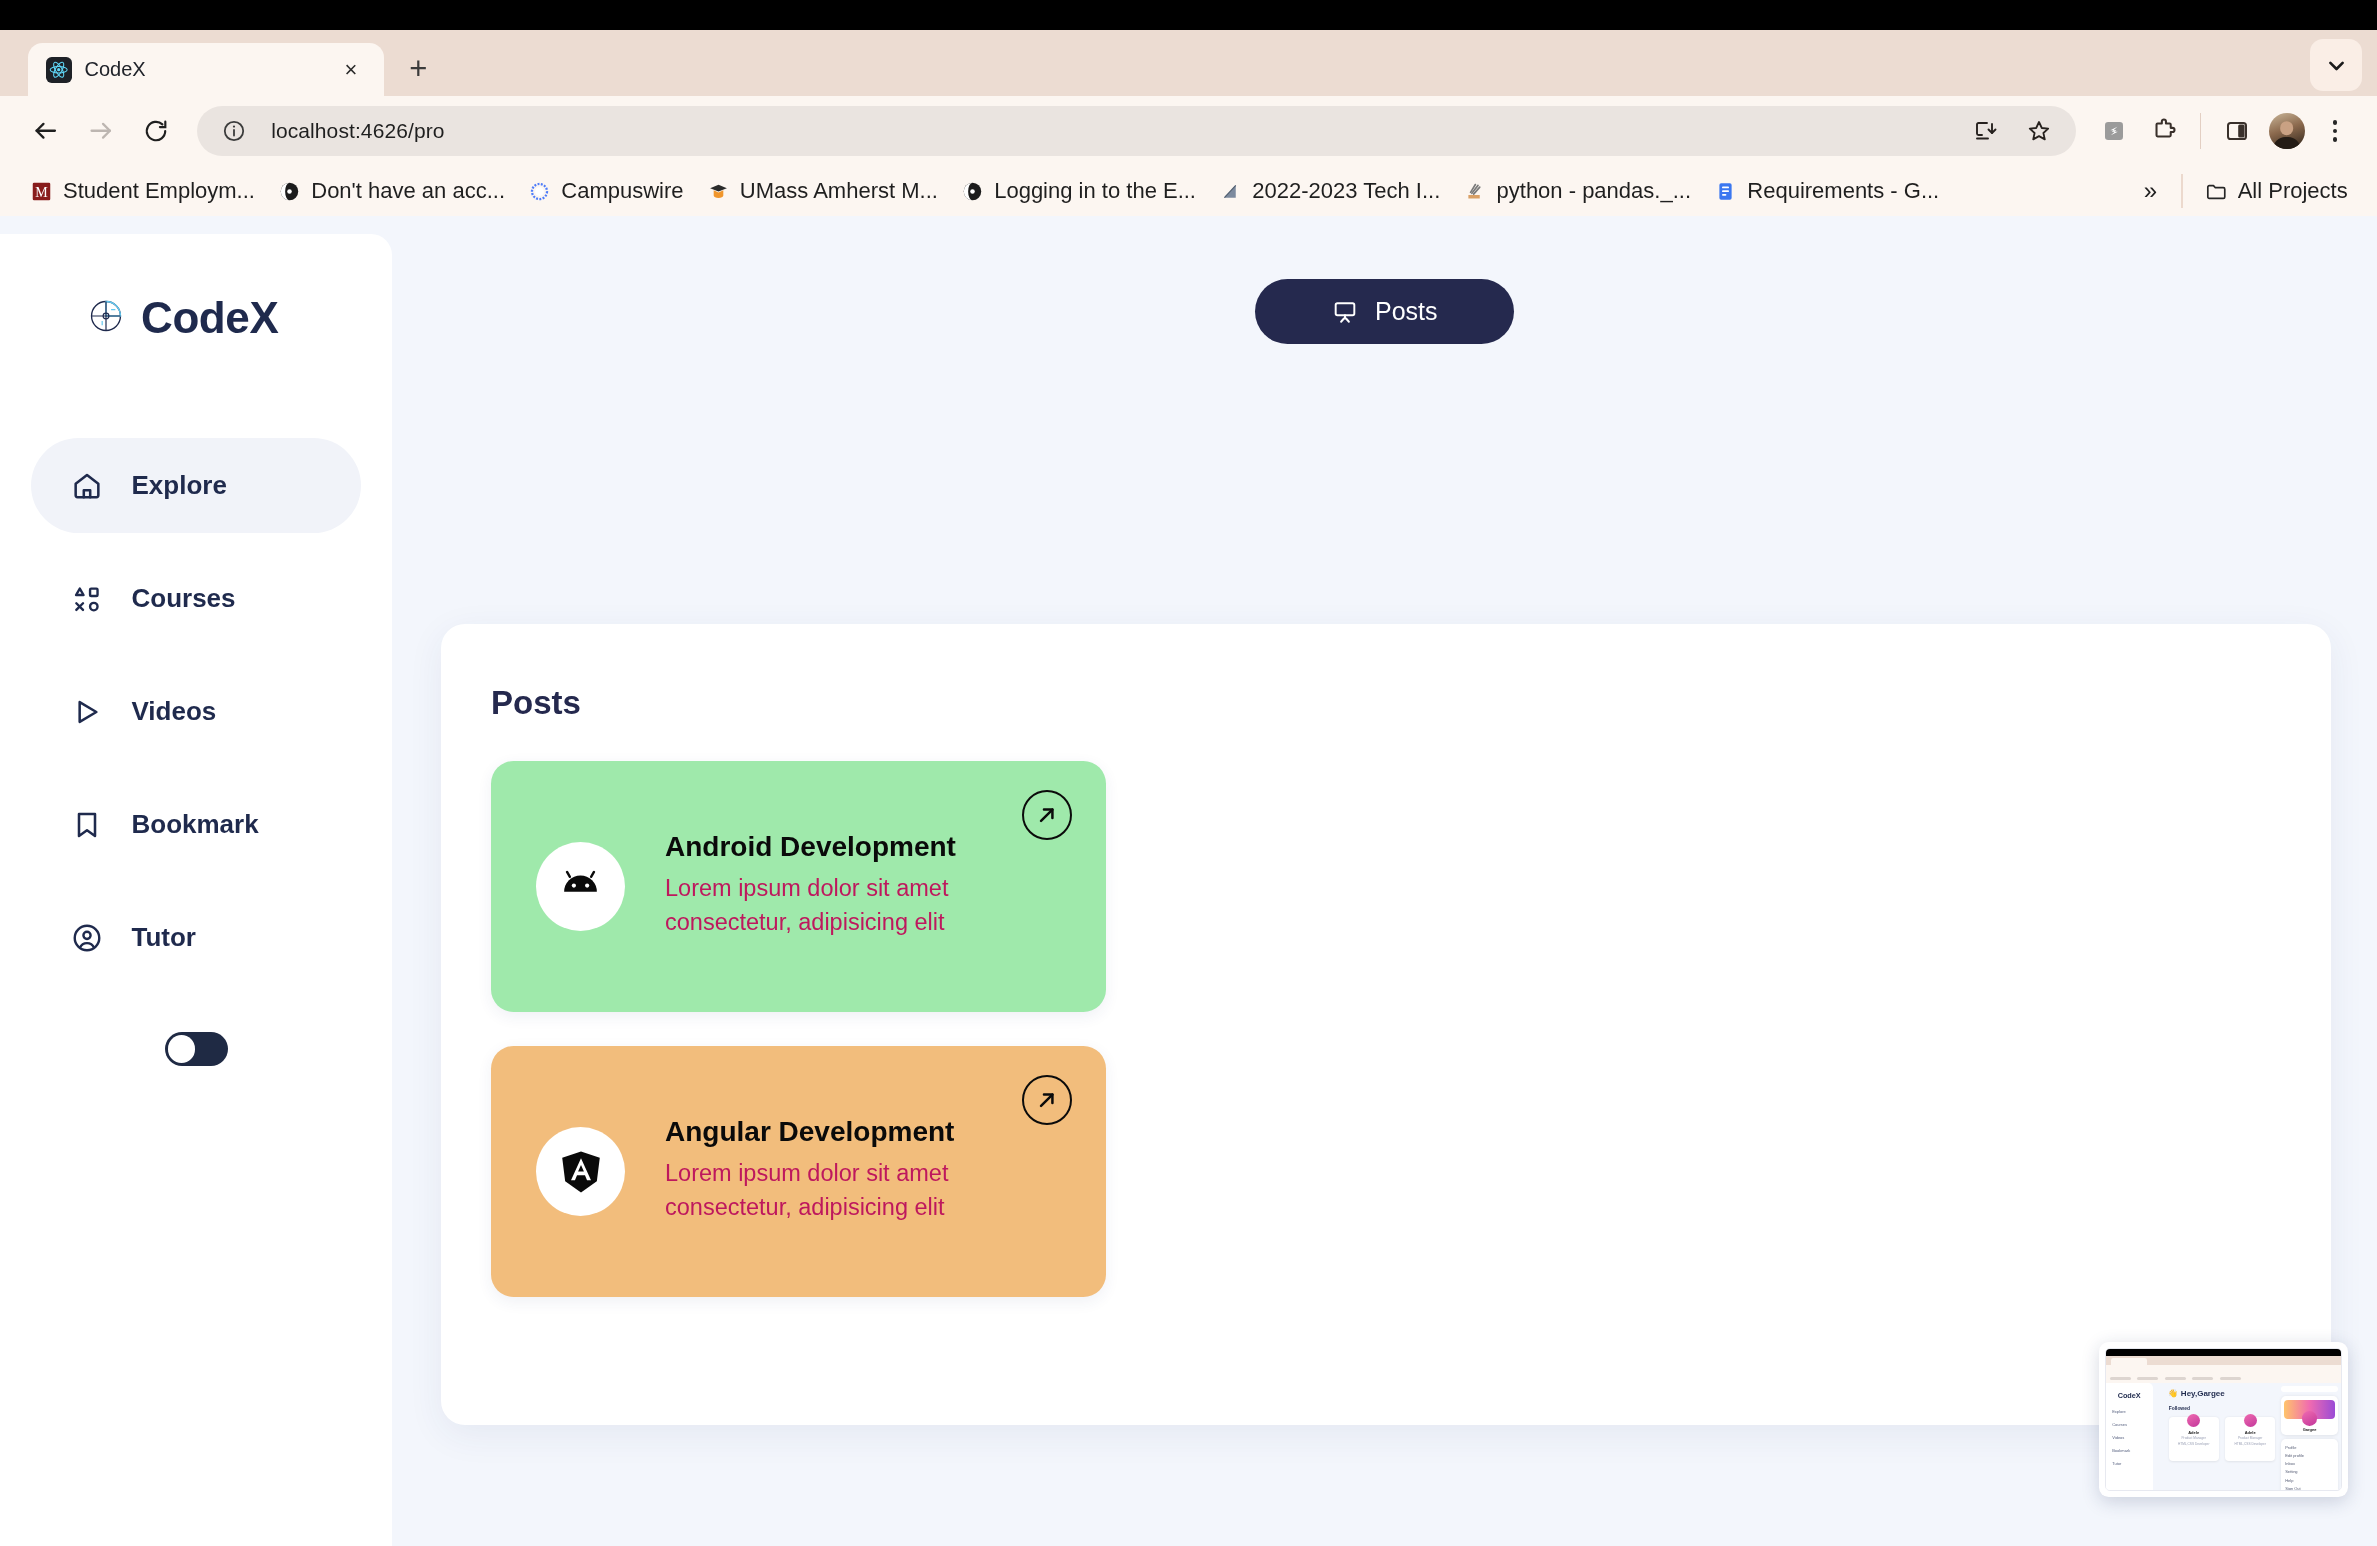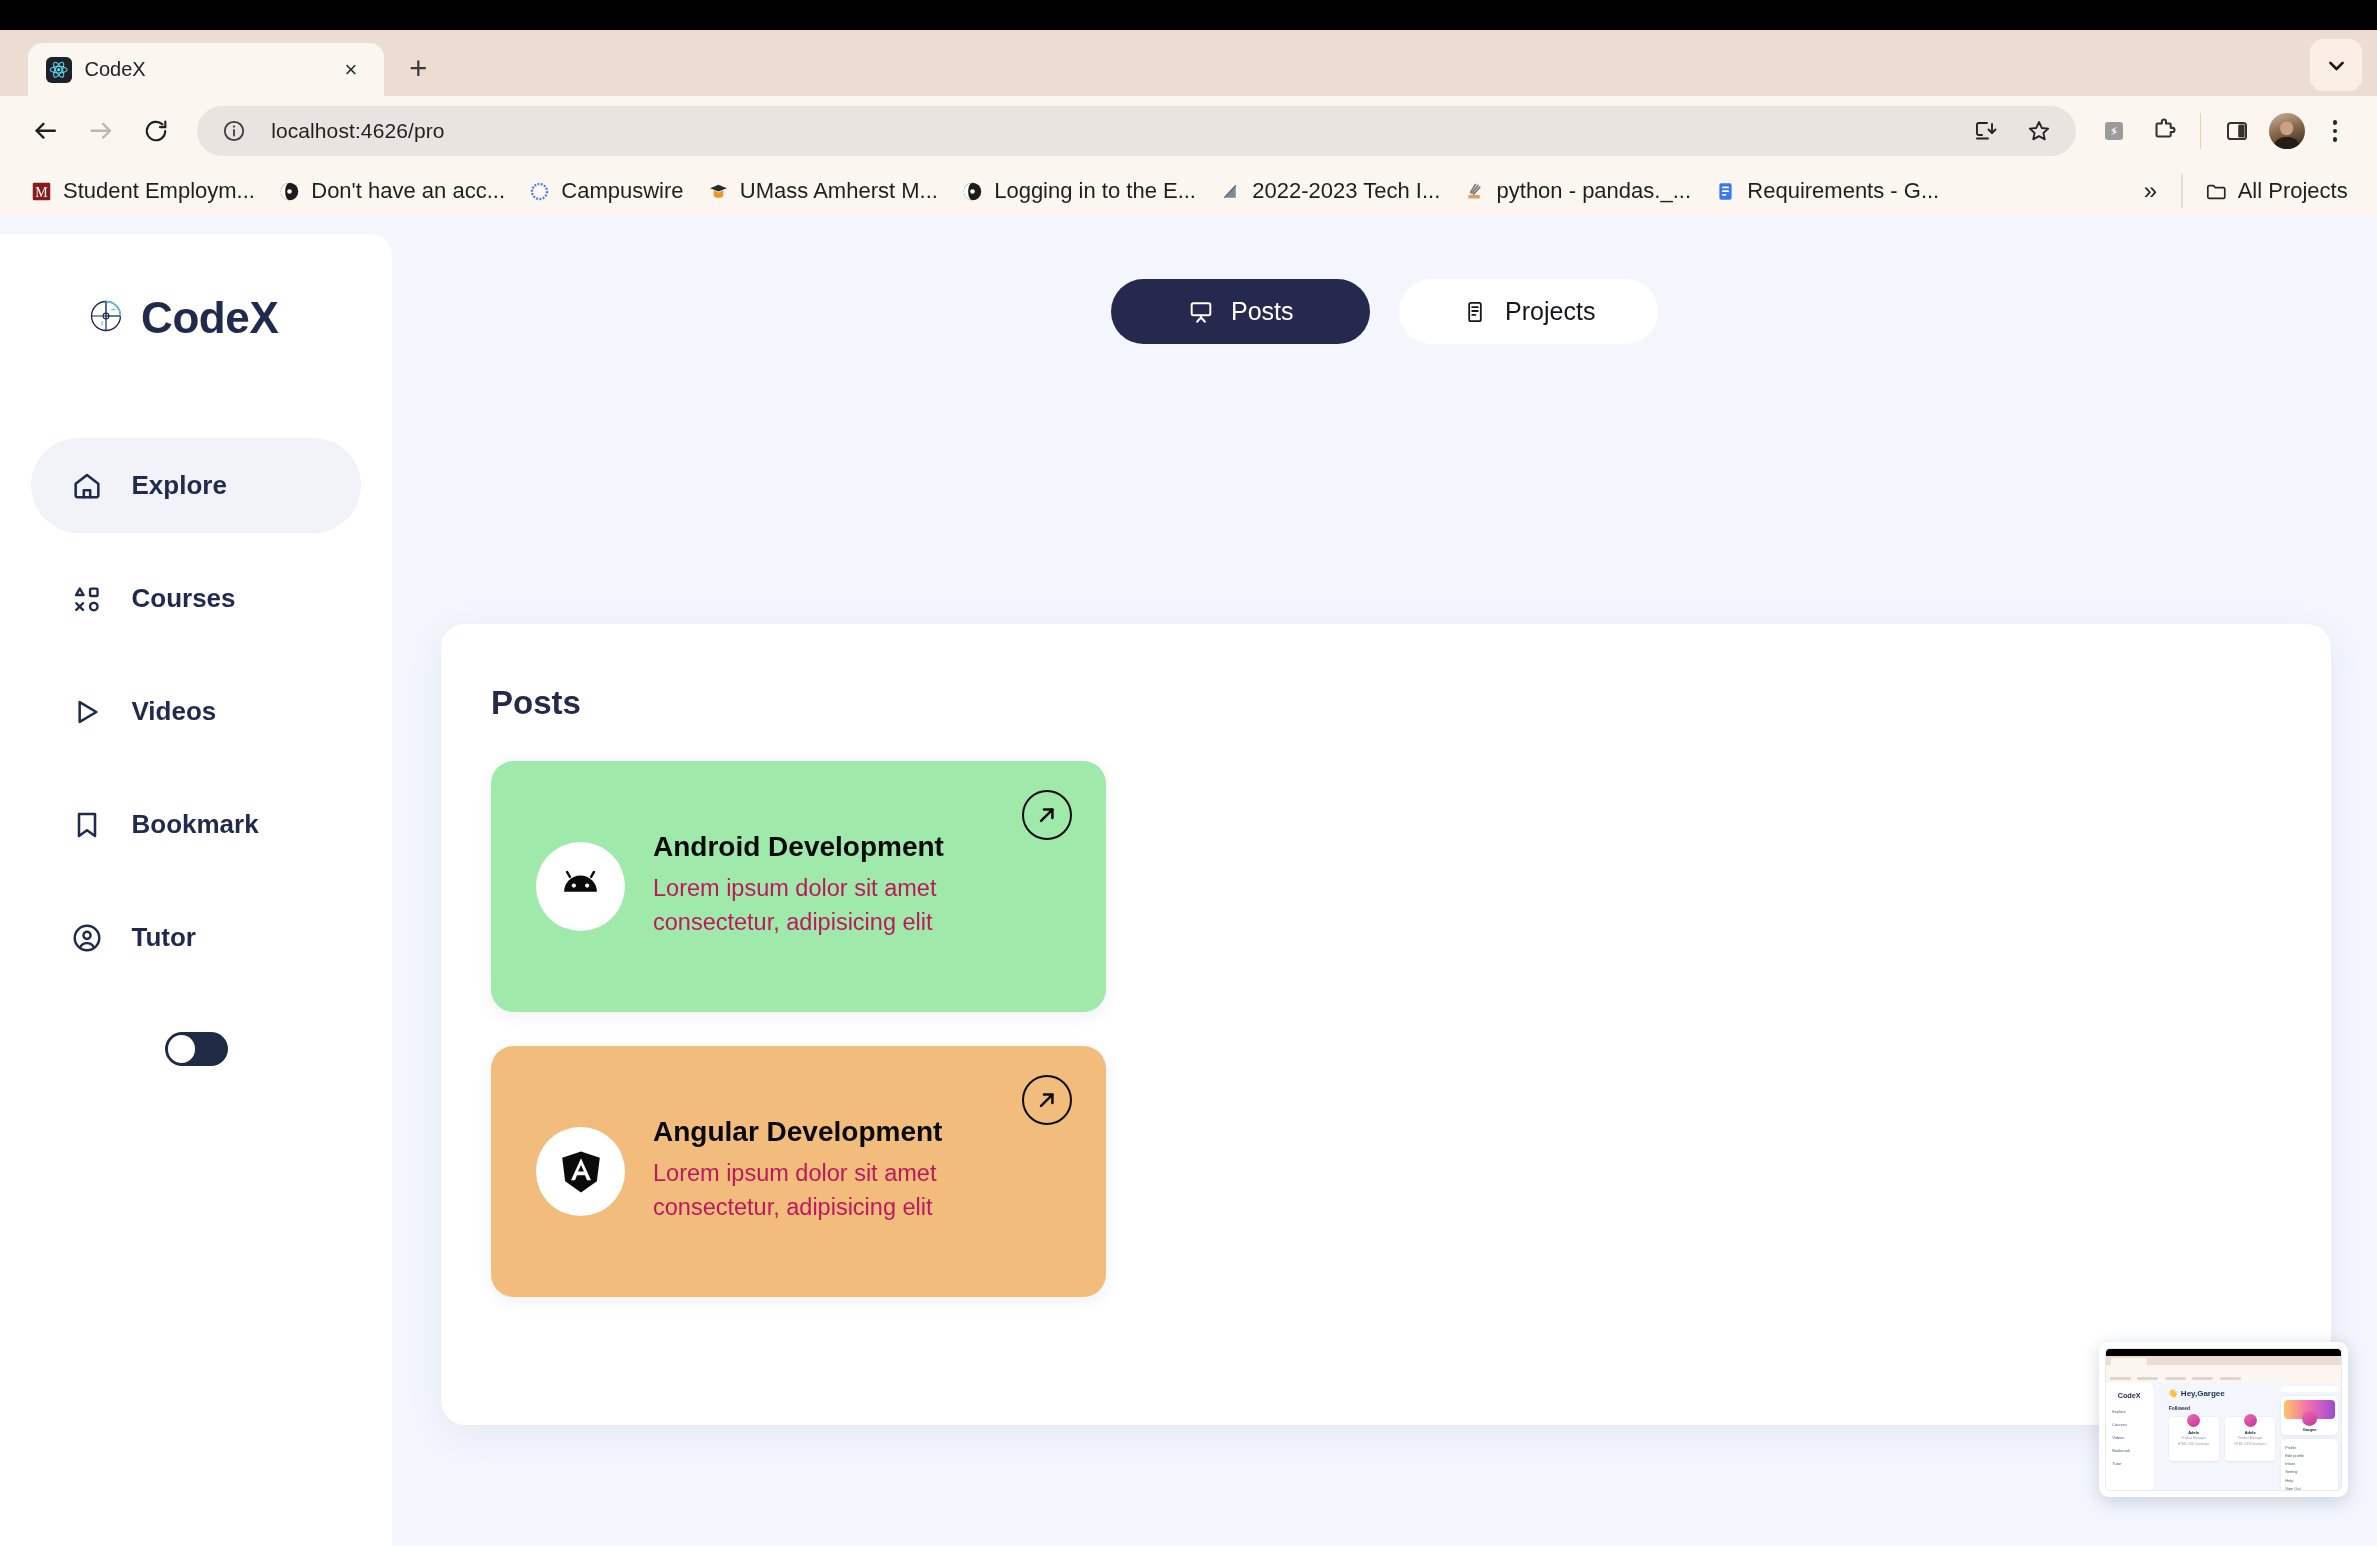--- a/index.html
+++ b/index.html
@@ -151,21 +151,21 @@
   .panel {
     position: absolute; left: 49px; right: 46px; top: 408px; height: 801px;
     background: #ffffff; border-radius: 24px;
     box-shadow: 0 9.7px 36px rgba(40,55,110,.07);
   }
   .panel-title { font-size: 33px; font-weight: 700; color: #25294e; padding: 60px 0 0 50px; }
 
   .cards { padding: 39px 0 0 50px; display: flex; flex-direction: column; gap: 34px; }
   .card {
     width: 615px; height: 251px; border-radius: 22.6px; position: relative;
-    display: flex; align-items: center; padding-left: 45px; gap: 28px;
+    display: flex; align-items: center; padding-left: 45px; gap: 40px;
     box-shadow: 0 4.9px 14.6px rgba(40,55,110,.07);
   }
   .card-logo {
     width: 89px; height: 89px; border-radius: 50%; background: #ffffff;
     display: flex; align-items: center; justify-content: center; flex: 0 0 auto;
   }
   .card-body { padding-bottom: 3.2px; }
   .card-title { font-size: 28px; font-weight: 700; color: #0a0a0a; margin-bottom: 9.7px; }
   .card-desc { font-size: 23.5px; color: #be185d; line-height: 1.42; max-width: 348px; }
   .card-arrow {
@@ -481,29 +481,20 @@
   <section class="main">
     <div class="tabs">
       <div class="seg active">
         <span class="seg-ico">
           <svg width="26" height="26" viewBox="0 0 24 24" fill="none" stroke="currentColor" stroke-width="1.8" stroke-linecap="round" stroke-linejoin="round">
               <rect x="3.4" y="4" width="17.2" height="11" rx="1.6"></rect>
               <path d="M12 15v3M8.4 21l2.6-3M15.6 21 13 18"></path>
             </svg>
         </span>
         <span>Posts</span>
-      </div>
-      <div class="seg">
-        <span class="seg-ico">
-          <svg width="24" height="24" viewBox="0 0 24 24" fill="none" stroke="currentColor" stroke-width="1.8" stroke-linecap="round" stroke-linejoin="round">
-              <rect x="6.2" y="2.8" width="11.6" height="18.4" rx="1.8"></rect>
-              <path d="M9.2 7.2h5.6M9.2 11h5.6M9.2 14.8h3.2"></path>
-            </svg>
-        </span>
-        <span>Projects</span>
       </div>
     </div>
 
     <div class="panel">
       <h2 class="panel-title">Posts</h2>
 
       <div class="cards">
 
         <div class="card" style="background:#9fe9ab">
           <span class="card-logo">

